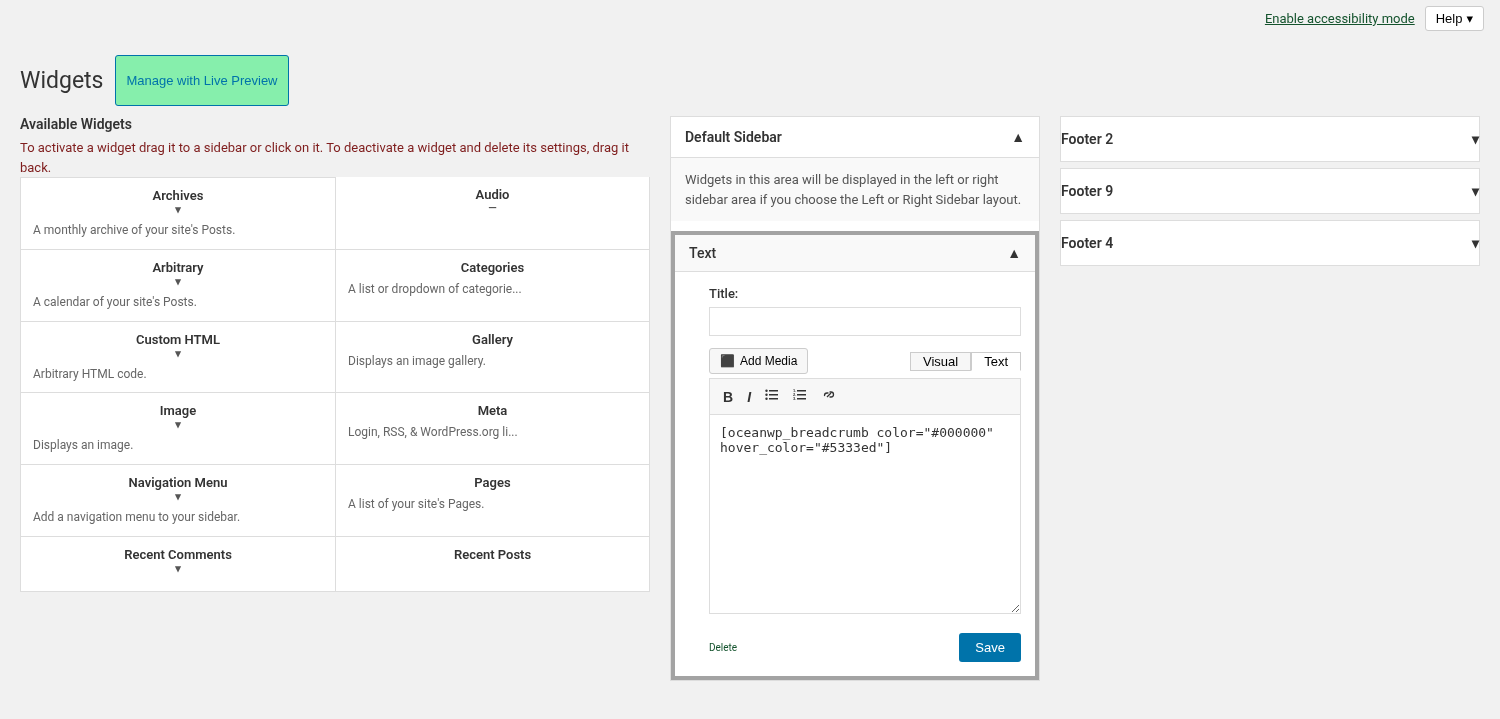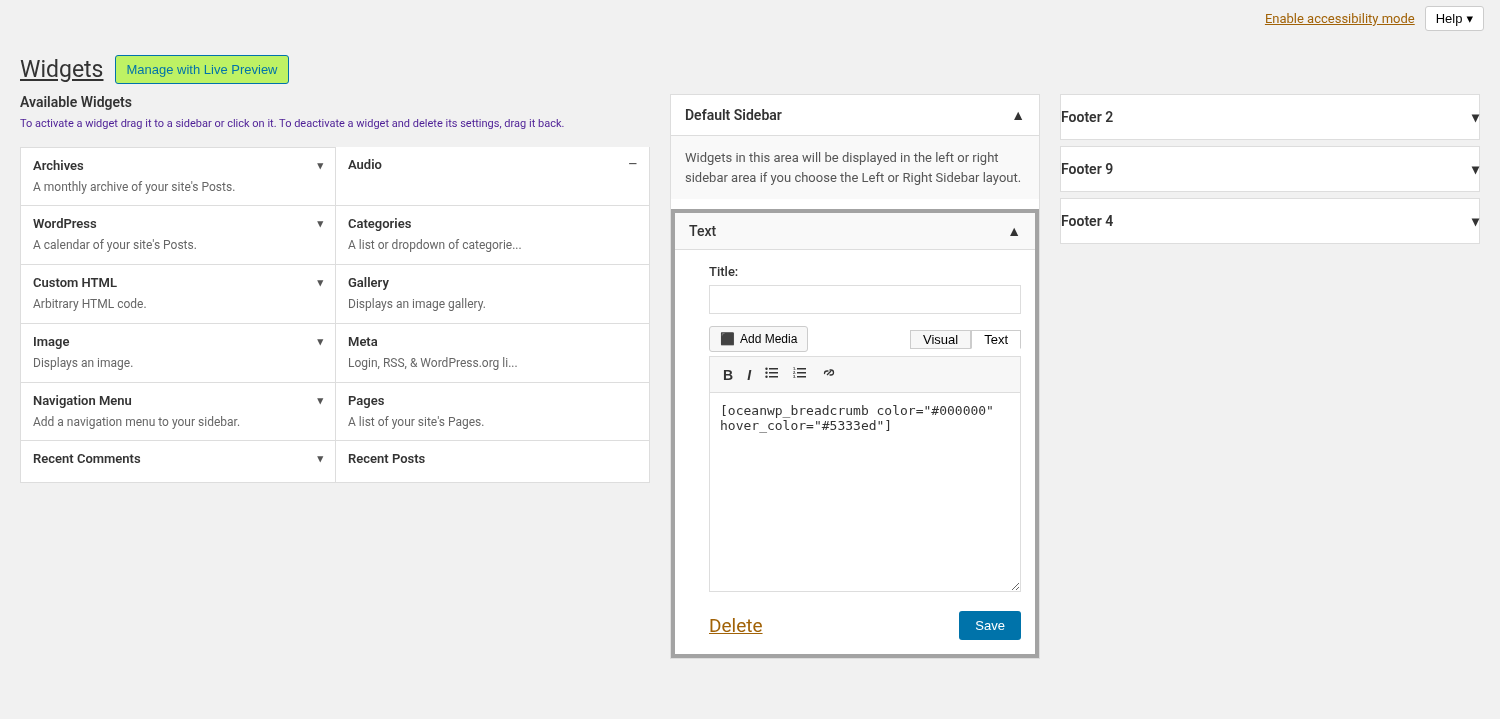--- a/index.html
+++ b/index.html
@@ -11,21 +11,21 @@
     }
     .top-bar {
       display: flex;
       justify-content: flex-end;
       align-items: center;
       padding: 6px 16px;
       background: #f1f1f1;
       gap: 10px;
     }
     .top-bar a {
-      color: #a16207;
+      color: #14532d;
       text-decoration: underline;
       font-size: 13px;
       cursor: pointer;
     }
     .help-btn {
       background: #fff;
       border: 1px solid #ccc;
       border-radius: 3px;
       padding: 4px 10px;
       font-size: 13px;
@@ -38,63 +38,62 @@
     .page-header {
       padding: 18px 20px 10px 20px;
       display: flex;
       align-items: center;
       gap: 12px;
     }
     .page-title {
       font-size: 23px;
       font-weight: 400;
       color: #333;
-      text-decoration: underline;
     }
     .manage-btn {
-      background: #bef264;
+      background: #86efac;
       border: 1px solid #0073aa;
       border-radius: 3px;
       color: #0073aa;
-      padding: 6px 10px;
+      padding: 17px 10px;
       font-size: 13px;
       cursor: pointer;
     }
     .main-layout {
       display: flex;
       padding: 0 20px;
       gap: 20px;
       position: relative;
     }
     .left-panel {
       width: 630px;
       flex-shrink: 0;
     }
     .available-widgets-title {
       font-size: 14px;
       font-weight: 600;
       margin-bottom: 6px;
     }
     .available-widgets-desc {
-      font-size: 11px;
-      color: #4c1d95;
-      margin-bottom: 14px;
+      font-size: 13px;
+      color: #7f1d1d;
       line-height: 1.5;
     }
     .widgets-grid {
       display: grid;
       grid-template-columns: 1fr 1fr;
       gap: 0;
     }
     .widget-item-header {
       display: flex;
       justify-content: space-between;
       align-items: center;
       font-weight: 600;
       font-size: 13px;
+      flex-direction: column;
     }
     .widget-item-desc {
       font-size: 12px;
       color: #666;
       margin-top: 6px;
       line-height: 1.4;
     }
     .dropdown-arrow {
       color: #555;
       font-size: 11px;
@@ -224,24 +223,23 @@
       background: #fff;
     }
     .widget-footer {
       display: flex;
       justify-content: space-between;
       align-items: center;
       padding: 10px 0 0 0;
       margin-top: 6px;
     }
     .delete-link {
-      color: #a16207;
-      text-decoration: underline;
-      cursor: pointer;
-      font-size: 19px;
+      color: #14532d;
+      cursor: pointer;
+      font-size: 10px;
     }
     .save-btn {
       background: #0073aa;
       color: #fff;
       border: none;
       border-radius: 3px;
       padding: 7px 16px;
       font-size: 13px;
       cursor: pointer;
     }
@@ -304,21 +302,21 @@
       </div>
       <div class="widget-col-item">
         <div class="widget-item-header">
           <span>Audio</span>
           <span class="dropdown-arrow">—</span>
         </div>
       </div>
 
       <div class="widget-col-item" style="border-right:none;border-top:none;">
         <div class="widget-item-header">
-          <span>WordPress</span>
+          <span>Arbitrary</span>
           <span class="dropdown-arrow">▾</span>
         </div>
         <div class="widget-item-desc">A calendar of your site's Posts.</div>
       </div>
       <div class="widget-col-item" style="border-top:none;">
         <div class="widget-item-header">
           <span>Categories</span>
         </div>
         <div class="widget-item-desc">A list or dropdown of categorie...</div>
       </div>

